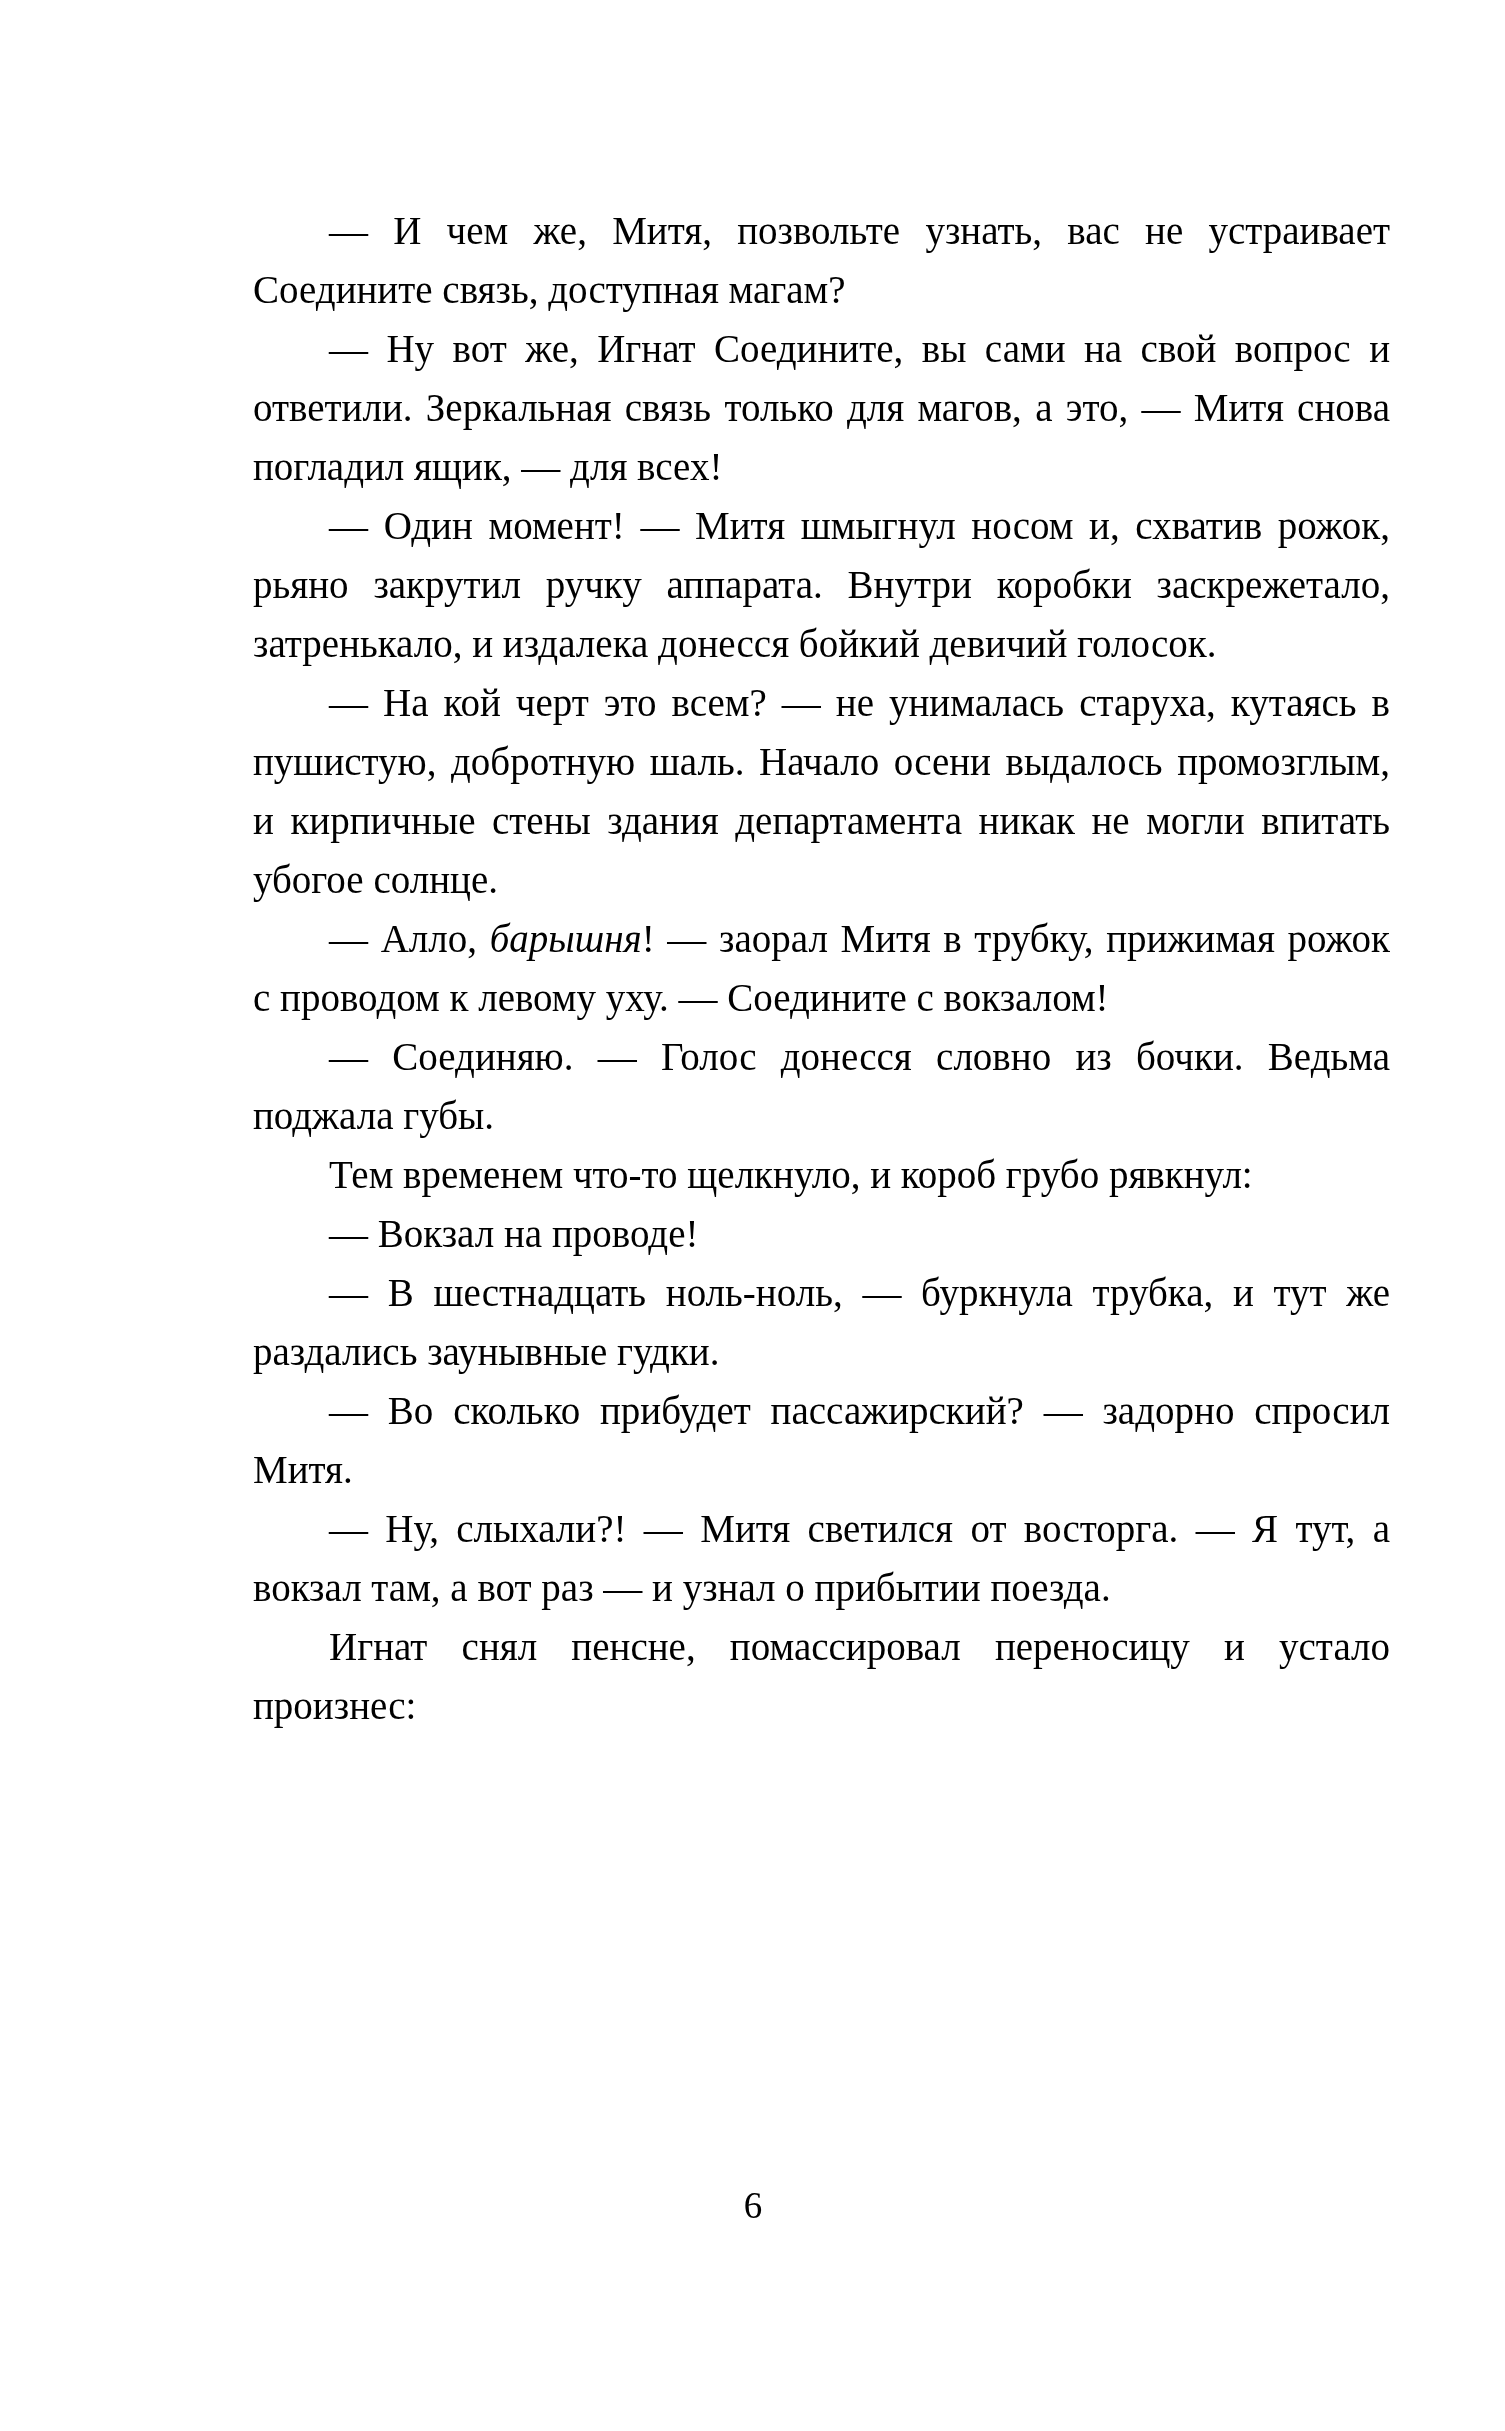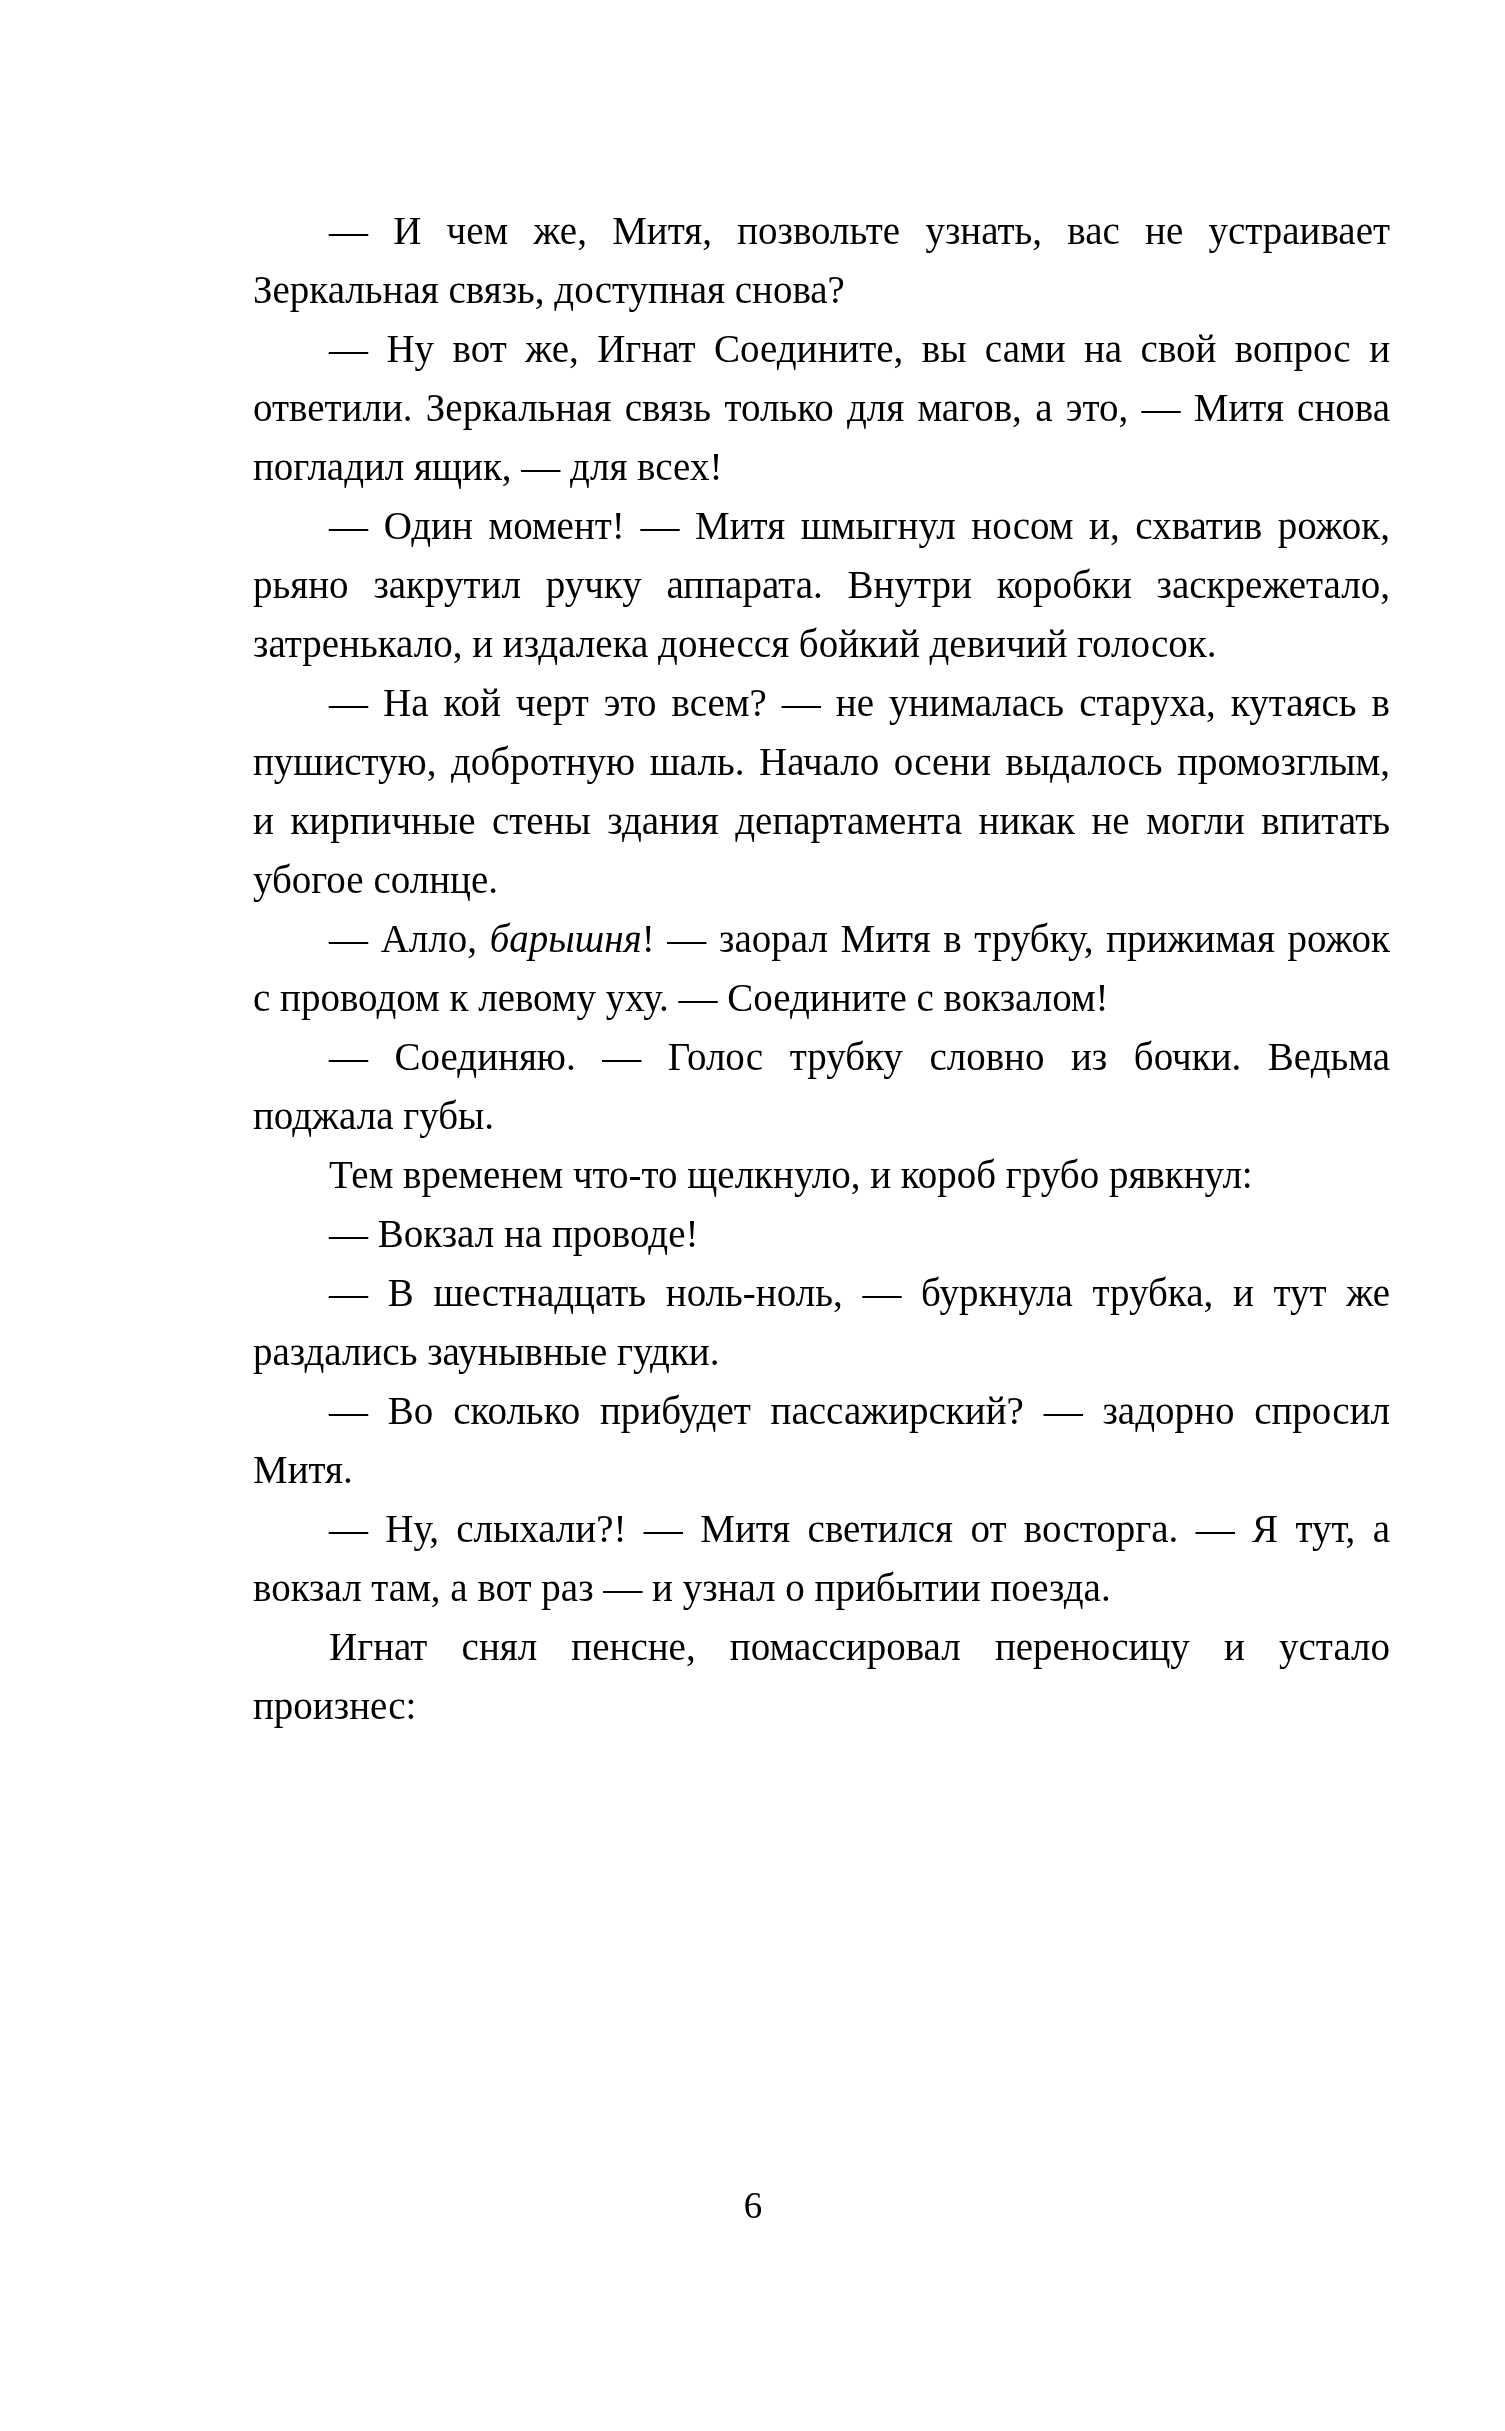--- a/index.html
+++ b/index.html
@@ -51,33 +51,33 @@
     color: #000000;
   }
 </style>
 </head>
 <body>
 
 <div class="page">
 
   <div class="textblock">
 
-    <p class="para">— И чем же, Митя, позвольте узнать, вас не устраивает Зеркальная связь, доступная снова?</p>
+    <p class="para">— И чем же, Митя, позвольте узнать, вас не устраивает Соедините связь, доступная магам?</p>
 
     <p class="para">— Ну вот же, Игнат Соедините, вы сами на свой вопрос и ответили. Зеркальная связь только для магов, а это, — Митя снова погладил ящик, — для всех!</p>
 
     <p class="para">— Один момент! — Митя шмыгнул носом и, схватив рожок, рьяно закрутил ручку аппарата. Внутри коробки заскрежетало, затренькало, и издалека донесся бойкий девичий голосок.</p>
 
     <p class="para">— На кой черт это всем? — не унималась старуха, кутаясь в пушистую, добротную шаль. Начало осени выдалось промозглым, и кирпичные стены здания департамента никак не могли впитать убогое солнце.</p>
 
     <p class="para">
       <span>— Алло, </span><em class="italic">барышня</em><span>! — заорал Митя в трубку, прижимая рожок с проводом к левому уху. — Соедините с вокзалом!</span>
     </p>
 
-    <p class="para">— Соединяю. — Голос трубку словно из бочки. Ведьма поджала губы.</p>
+    <p class="para">— Соединяю. — Голос донесся словно из бочки. Ведьма поджала губы.</p>
 
     <p class="para">Тем временем что‑то щелкнуло, и короб грубо рявкнул:</p>
 
     <p class="para">— Вокзал на проводе!</p>
 
     <p class="para">— В шестнадцать ноль‑ноль, — буркнула трубка, и тут же раздались заунывные гудки.</p>
 
     <p class="para">— Во сколько прибудет пассажирский? — задорно спросил Митя.</p>
 
     <p class="para">— Ну, слыхали?! — Митя светился от восторга. — Я тут, а вокзал там, а вот раз — и узнал о прибытии поезда.</p>

